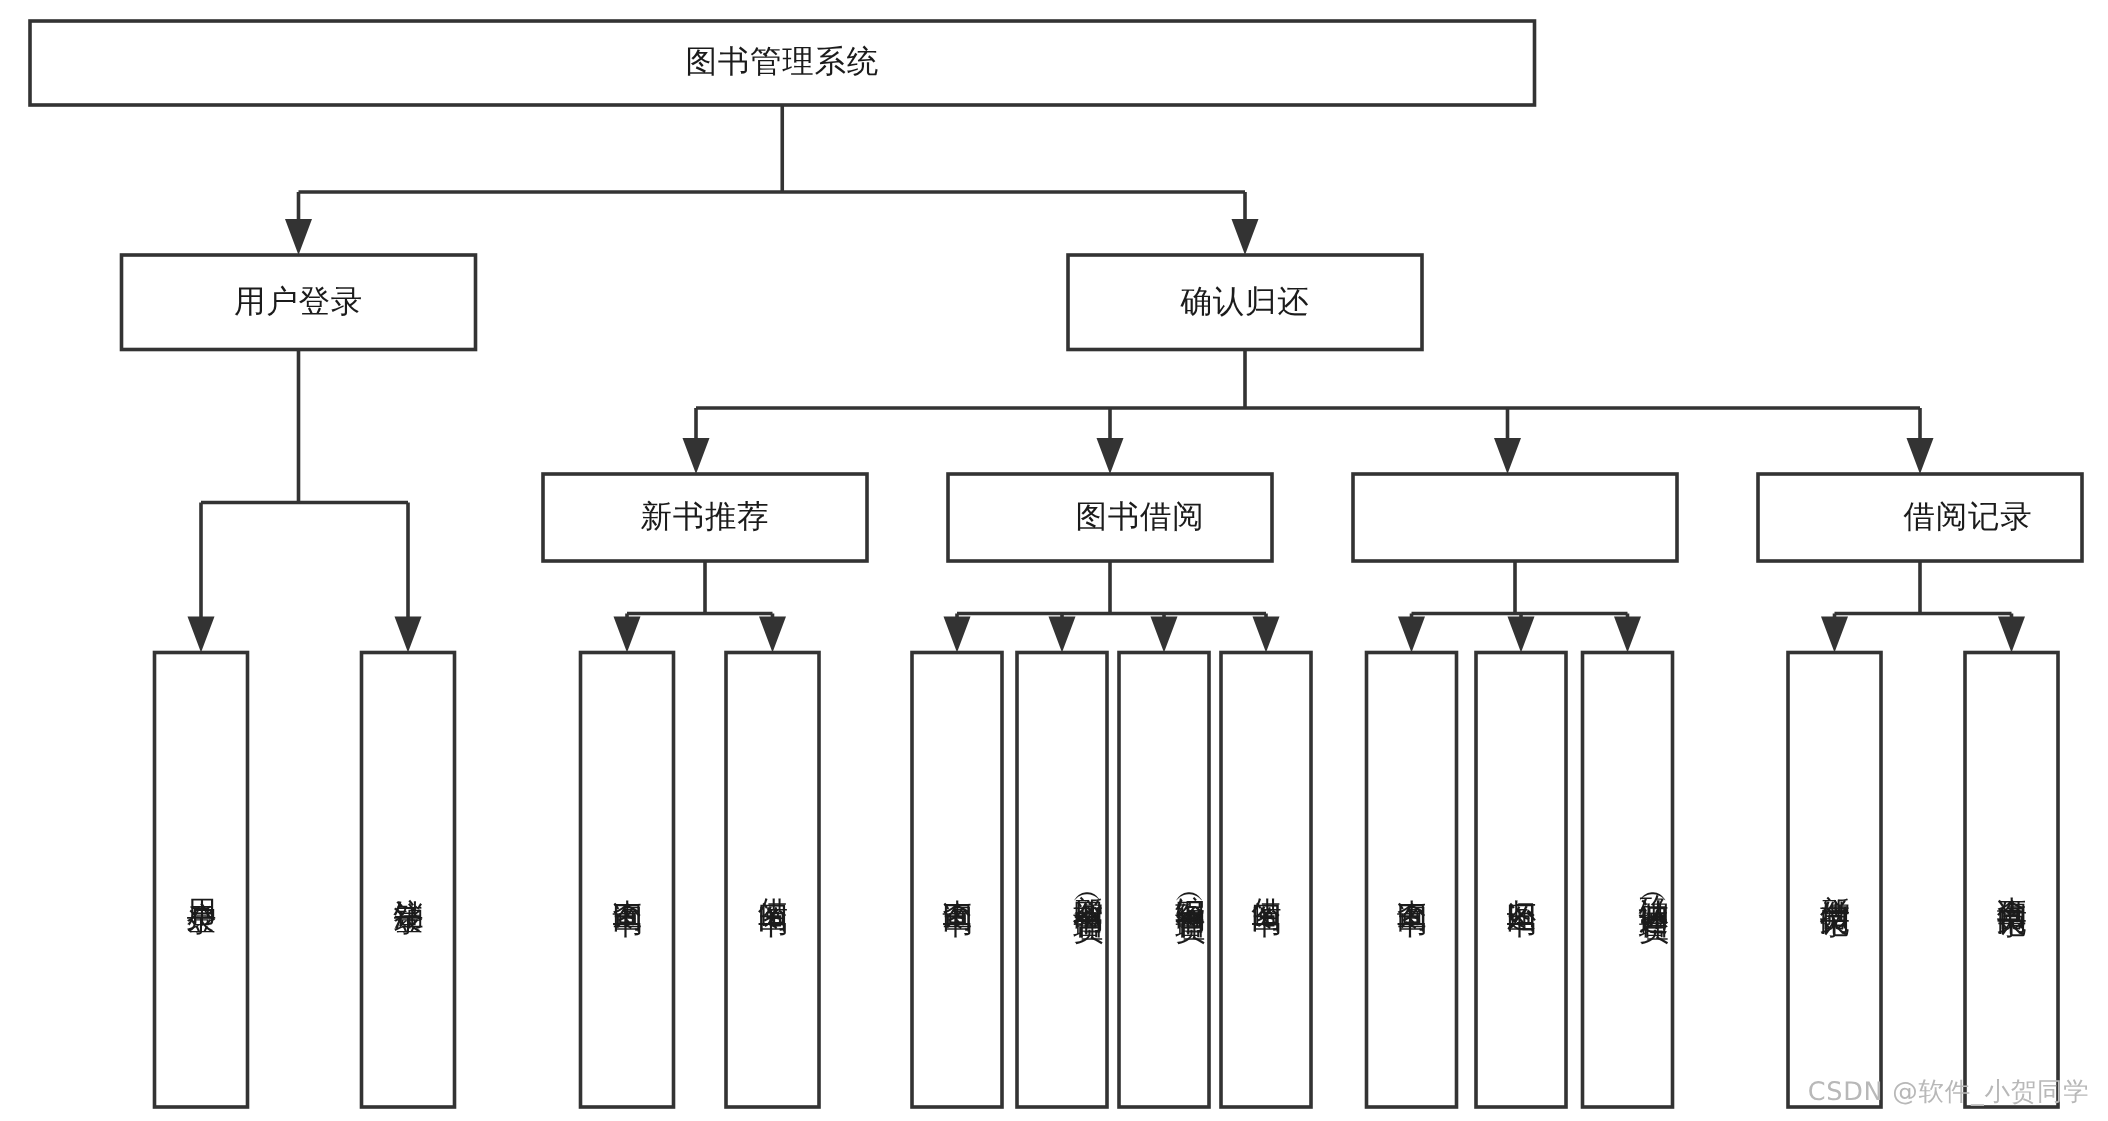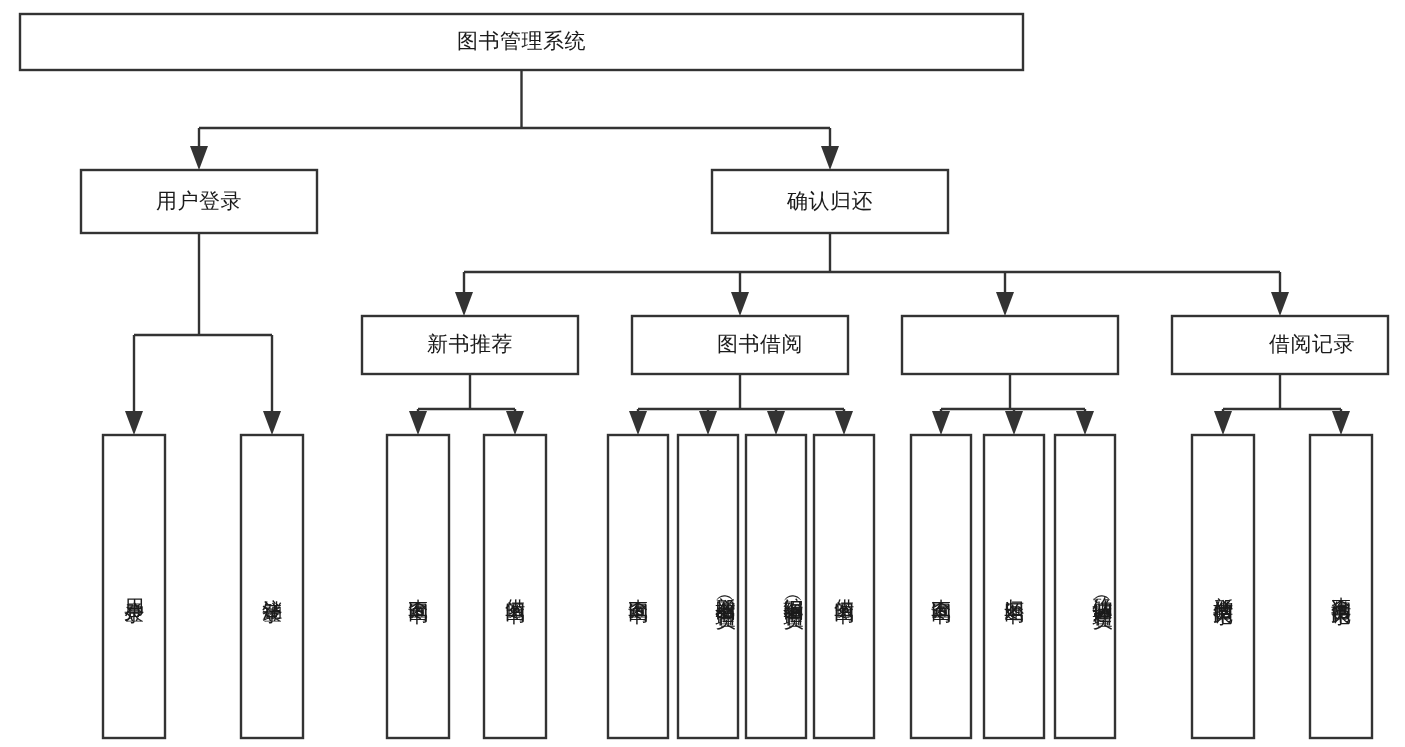--- a/index.html
+++ b/index.html
@@ -204,14 +204,15 @@
   <div class="node-label vertical" style="left:746px;top:435px;width:60px;height:303px;">编辑图书（管理员）</div>
   <div class="node-label vertical centered" style="left:814px;top:435px;width:60px;height:303px;">借阅图书</div>
 
   <div class="node-label vertical centered" style="left:911px;top:435px;width:60px;height:303px;">查询图书</div>
   <div class="node-label vertical centered" style="left:984px;top:435px;width:60px;height:303px;">归还图书</div>
   <div class="node-label vertical" style="left:1055px;top:435px;width:60px;height:303px;">确认归还（管理员）</div>
 
   <div class="node-label vertical centered" style="left:1192px;top:435px;width:62px;height:303px;">新增借阅记录</div>
   <div class="node-label vertical centered" style="left:1310px;top:435px;width:62px;height:303px;">查询借阅记录</div>
 
+  <div class="watermark">CSDN @软件_小贺同学</div>
 
 </div>
 
 </body></html>

